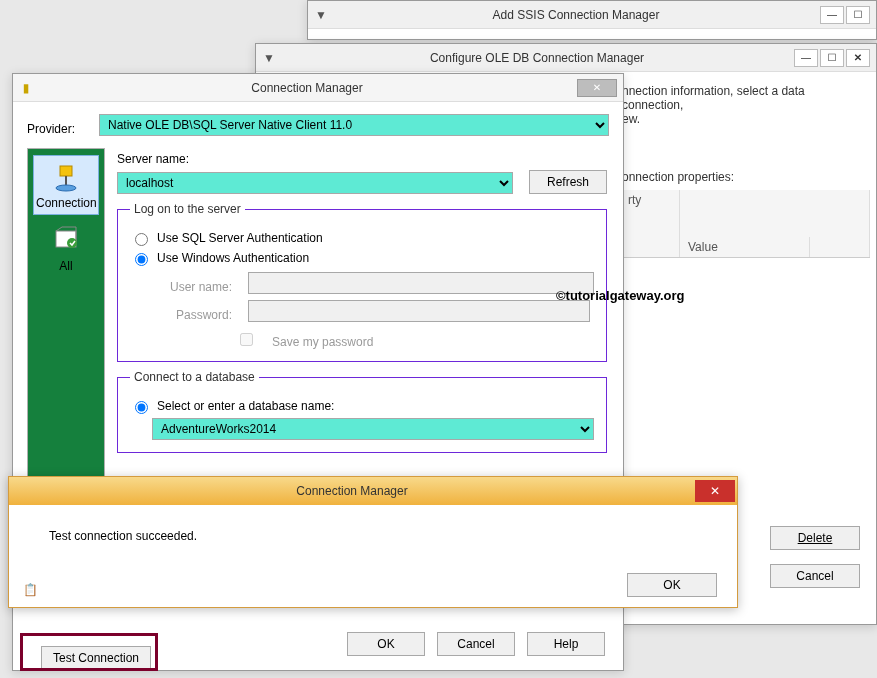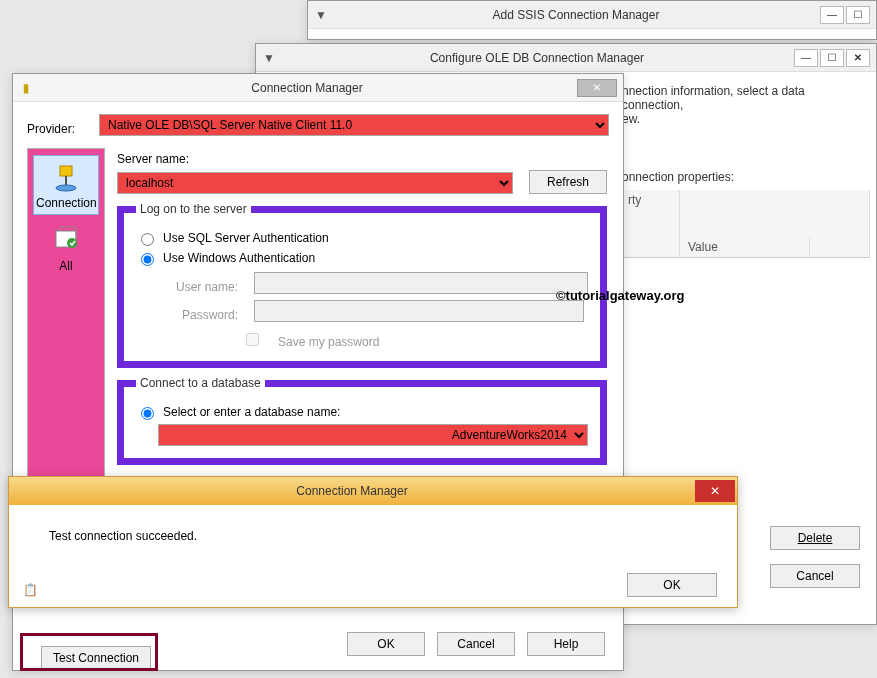--- a/index.html
+++ b/index.html
@@ -4,24 +4,24 @@
 <style>
   * { box-sizing: border-box; font-family: "Segoe UI", Tahoma, sans-serif; font-size: 12px; }
   body { margin: 0; background: #e8e8e8; width: 877px; height: 678px; position: relative; overflow: hidden; }
   .window { position: absolute; background: #fff; border: 1px solid #999; box-shadow: 0 2px 10px rgba(0,0,0,.15); }
   .titlebar { height: 28px; display: flex; align-items: center; padding: 0 6px; background: #f0f0f0; border-bottom: 1px solid #ddd; }
   .titlebar .title { flex: 1; text-align: center; color: #333; }
   .title-icon { width: 14px; text-align: center; color: #555; margin-right: 4px; }
   .winbtns { display: flex; gap: 2px; }
   .winbtn { width: 24px; height: 18px; border: 1px solid #bbb; background: #fff; display: flex; align-items: center; justify-content: center; font-size: 10px; color: #333; }
   .btn { min-width: 78px; height: 24px; border: 1px solid #a8a8a8; background: #f0f0f0; padding: 0 10px; cursor: pointer; }
-  select, input[type=text], input[type=password] { height: 22px; border: 1px solid #a8a8a8; padding: 0 4px; background: #ef4444; }
-  fieldset { border: 7px solid #6d28d9; margin: 8px 0; padding: 10px 12px 12px 12px; }
+  select, input[type=text], input[type=password] { height: 22px; border: 1px solid #a8a8a8; padding: 0 4px; background: #5eead4; }
+  fieldset { border: 1px solid #6d28d9; margin: 8px 0; padding: 10px 12px 12px 12px; }
   legend { color: #333; padding: 0 4px; }
-  .sidebar { width: 78px; border: 1px solid #b0b0b0; background: #ec4899; display: flex; flex-direction: column; align-items: center; padding-top: 6px; }
+  .sidebar { width: 78px; border: 1px solid #b0b0b0; background: #15803d; display: flex; flex-direction: column; align-items: center; padding-top: 6px; }
   .side-item { width: 66px; text-align: center; padding: 6px 2px 4px 2px; margin-bottom: 4px; cursor: pointer; }
   .side-item.selected { background: #d6e9fd; border: 1px solid #7ab0e0; }
   .side-icon { width: 32px; height: 32px; margin: 0 auto 2px auto; display: block; }
   .disabled { color: #9a9a9a; }
   .row { display: flex; align-items: flex-end; gap: 16px; }
   .radio { display: flex; align-items: center; gap: 6px; margin: 4px 0; }
   .copyright { position: absolute; color: #000000; font-weight: bold; font-size: 13px; }
   .highlight-box { position: absolute; border: 3px solid #7b002b; }
   .msgbox { position: absolute; border: 1px solid #d49b3e; background: #fff; box-shadow: 0 2px 10px rgba(0,0,0,.25); }
   .msgbox .mtitle { background: #f7c05a; background: linear-gradient(#f8d98a,#f0b23e); height: 28px; display: flex; align-items: center; color: #333; }
@@ -144,21 +144,21 @@
           </label>
         </fieldset>
 
         <fieldset>
           <legend>Connect to a database</legend>
           <label class="radio">
             <input type="radio" name="db" checked="" style="">
             <span>Select or enter a database name:</span>
           </label>
           <div style="margin:4px 0 0 22px;">
-            <select style="width:100%;text-align:right;">
+            <select style="width:100%;">
               <option>AdventureWorks2014</option>
             </select>
           </div>
         </fieldset>
       </div>
     </div>
 
     <div style="position:absolute; left:28px; bottom:0;">
       <button class="btn" style="min-width:110px;">Test Connection</button>
     </div>

